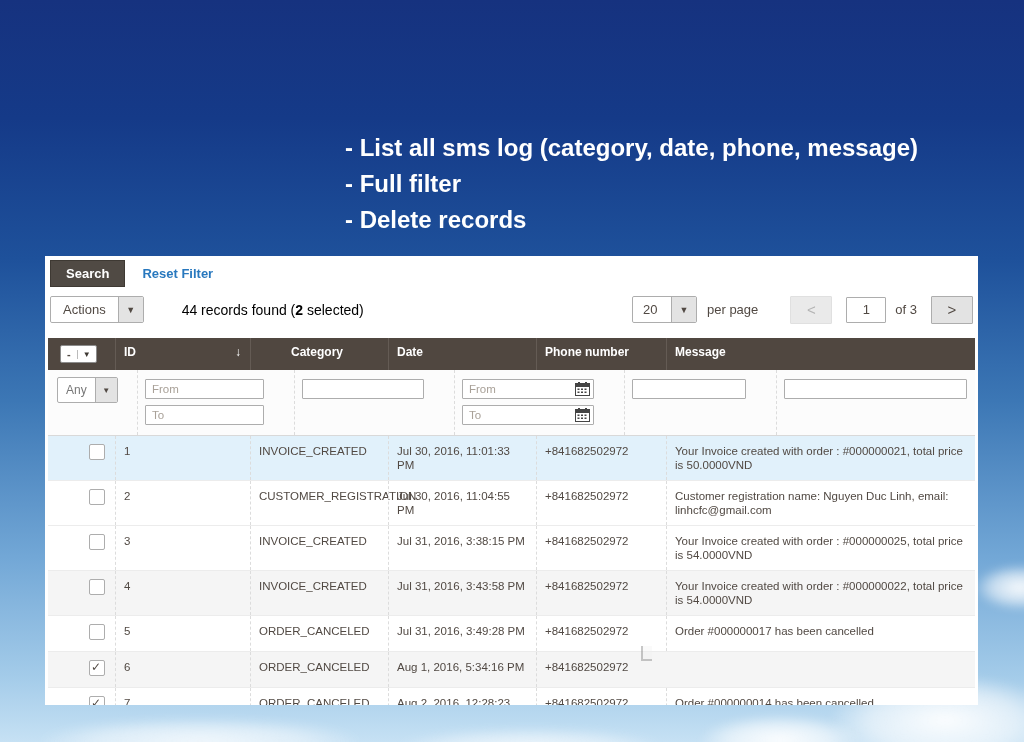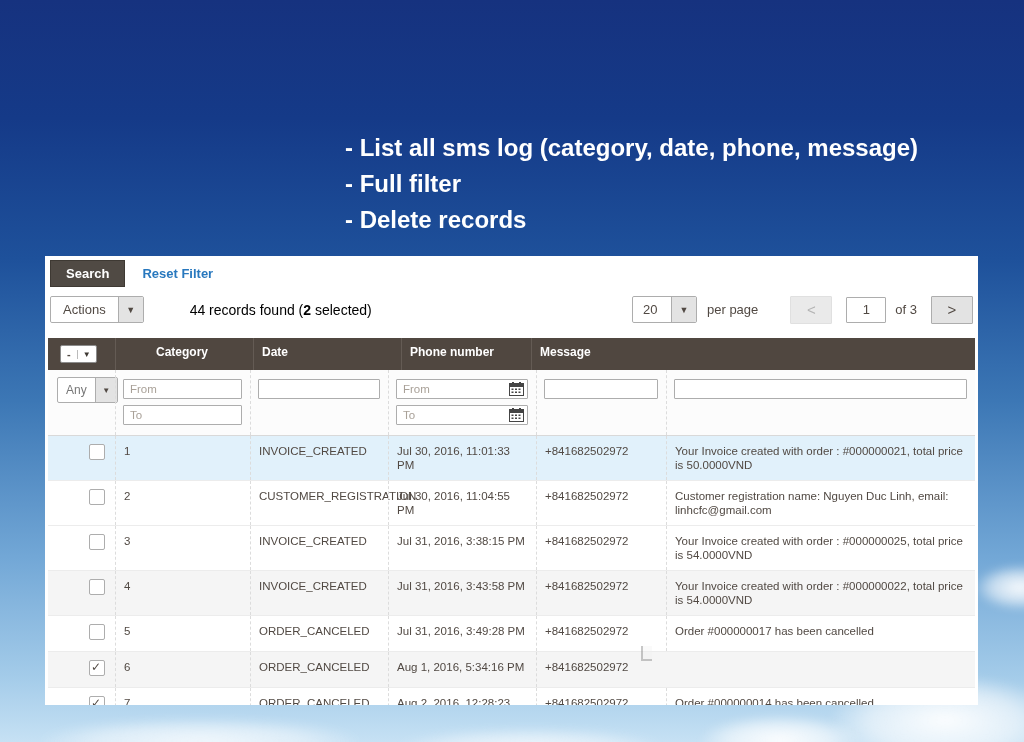--- a/index.html
+++ b/index.html
@@ -7,21 +7,21 @@
     font-family:"Liberation Sans","DejaVu Sans",sans-serif;
     background:linear-gradient(180deg,#16327f 0%,#153a88 16%,#1e519b 35%,#3c77b5 54%,#72a7d6 75%,#a3cbe9 91%,#c6e1f4 100%);}
   .cloud{position:absolute;background:radial-gradient(ellipse at center,rgba(255,255,255,.95) 0%,rgba(255,255,255,.55) 45%,rgba(255,255,255,0) 72%);filter:blur(4px);z-index:1;}
   .slide-title{position:absolute;left:42px;top:68px;margin:0;color:#fff;font-size:47px;font-weight:bold;letter-spacing:0px;z-index:2;}
   .bullets{position:absolute;left:345px;top:130px;color:#fff;font-size:24px;font-weight:bold;line-height:36px;z-index:2;}
   
   .panel{position:absolute;left:45px;top:256px;width:933px;height:449px;background:#fff;z-index:3;overflow:hidden;color:#514943;}
   .row-a{margin:3px 3px 0 5px;height:28px;display:flex;align-items:center;}
   .btn-search{background:#504a44;color:#fff;border:1px solid #3e3933;font-size:13px;font-weight:bold;padding:5px 15px;cursor:pointer;font-family:inherit;}
   .link-reset{color:#2878be;font-size:13px;font-weight:bold;margin-left:17px;text-decoration:none;cursor:pointer;}
-  .row-b{margin:9px 5px 0 5px;height:27px;display:flex;align-items:center;gap:8px;}
+  .row-b{margin:9px 5px 0 5px;height:27px;display:flex;align-items:center;}
   .split-btn{display:flex;height:25px;border:1px solid #adadad;border-radius:2px;background:#fff;cursor:pointer;}
   .split-main{display:flex;align-items:center;padding:0 12px;font-size:13px;color:#514943;background:#fff;border-radius:2px 0 0 2px;}
   .split-caret{display:flex;align-items:center;justify-content:center;width:24px;background:#e3e3e3;border-left:1px solid #adadad;border-radius:0 2px 2px 0;color:#514943;font-size:9px;}
   .records{margin-left:38px;font-size:14px;color:#000000;}
   .records b{font-weight:bold;}
   .pager{margin-left:auto;display:flex;align-items:center;}
   .perpage-main{padding:0 10px;min-width:18px;text-align:center;}
   .pp-label{font-size:13px;margin:0 18px 0 10px;}
   .nav-btn{width:40px;height:26px;display:flex;align-items:center;justify-content:center;font-size:15px;border-radius:1px;margin-left:14px;}
   .nav-prev{background:#eaeaea;color:#b3b3b3;border:1px solid #e0e0e0;}
@@ -36,21 +36,21 @@
   .c-sel{width:67px;flex:none;}
   .c-id{width:135px;flex:none;}
   .c-cat{width:138px;flex:none;padding-left:40px;}
   .c-date{width:148px;flex:none;}
   .c-phone{width:130px;flex:none;}
   .c-msg{flex:1;}
   .sort-arrow{position:absolute;right:9px;top:7px;font-weight:normal;font-size:12px;}
   .selall{display:inline-flex;height:16px;margin-left:4px;background:#fff;border:1px solid #8c8c8c;border-radius:2px;align-items:center;cursor:pointer;}
   .selall-dash{color:#514943;font-weight:bold;padding:0 6px;font-size:11px;}
   .selall-caret{color:#3e3933;font-size:8px;padding:0 5px;border-left:1px solid #bbb;}
-  .filterrow{display:flex;background:#fcfcfc;border-bottom:1px solid #d9d9d9;}
+  .filterrow{display:flex;background:#fcfcfc;border-bottom:1px solid #d9d9d9;gap:22px;}
   .fc{padding:9px 8px 10px 7px;box-sizing:border-box;border-left:1px dashed #dcdcdc;}
   .fc:first-child{border-left:none;}
   .f-input{display:block;width:100%;box-sizing:border-box;height:20px;border:1px solid #adadad;border-radius:1px;font-size:11.5px;color:#514943;padding:0 6px;font-family:inherit;background:#fff;}
   .f-input::placeholder{color:#a9a198;opacity:1;}
   .f-stack .f-input + .f-wrap, .f-stack .f-input + .f-input, .f-wrap + .f-wrap{margin-top:6px;}
   .f-wrap{position:relative;}
   .f-wrap .f-input{padding-right:24px;}
   .cal-btn{position:absolute;right:4px;top:3px;width:15px;height:14px;cursor:pointer;display:flex;}
   .anysel{display:inline-flex;height:24px;border:1px solid #adadad;border-radius:2px;background:#fff;cursor:pointer;margin-left:2px;margin-top:-2px;}
   .any-main{display:flex;align-items:center;padding:0 8px;font-size:12px;color:#777;}
@@ -112,20 +112,21 @@
 
     <div class="table">
 
       <div class="thead">
         <div class="th c-sel">
           <span class="selall">
             <span class="selall-dash">-</span>
             <span class="selall-caret">▼</span>
           </span>
         </div>
+        <div class="th c-id"><span>ID</span><span class="sort-arrow">↓</span></div>
         <div class="th c-cat">Category</div>
         <div class="th c-date">Date</div>
         <div class="th c-phone">Phone number</div>
         <div class="th c-msg">Message</div>
       </div>
 
       <div class="filterrow">
         <div class="fc c-sel">
           <span class="anysel">
             <span class="any-main">Any</span>

